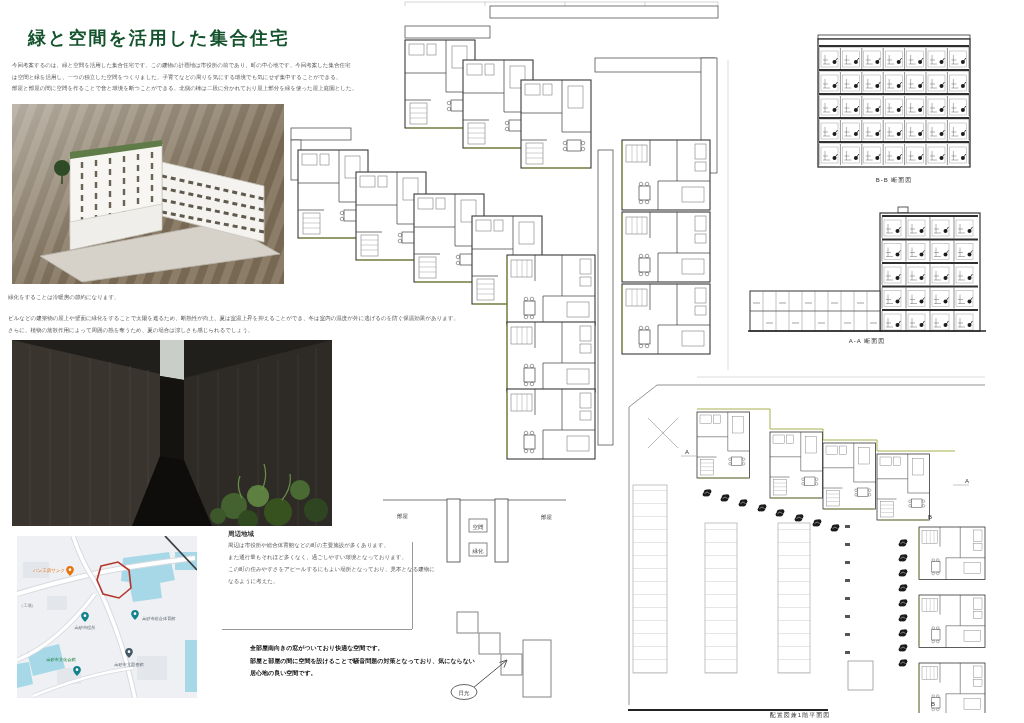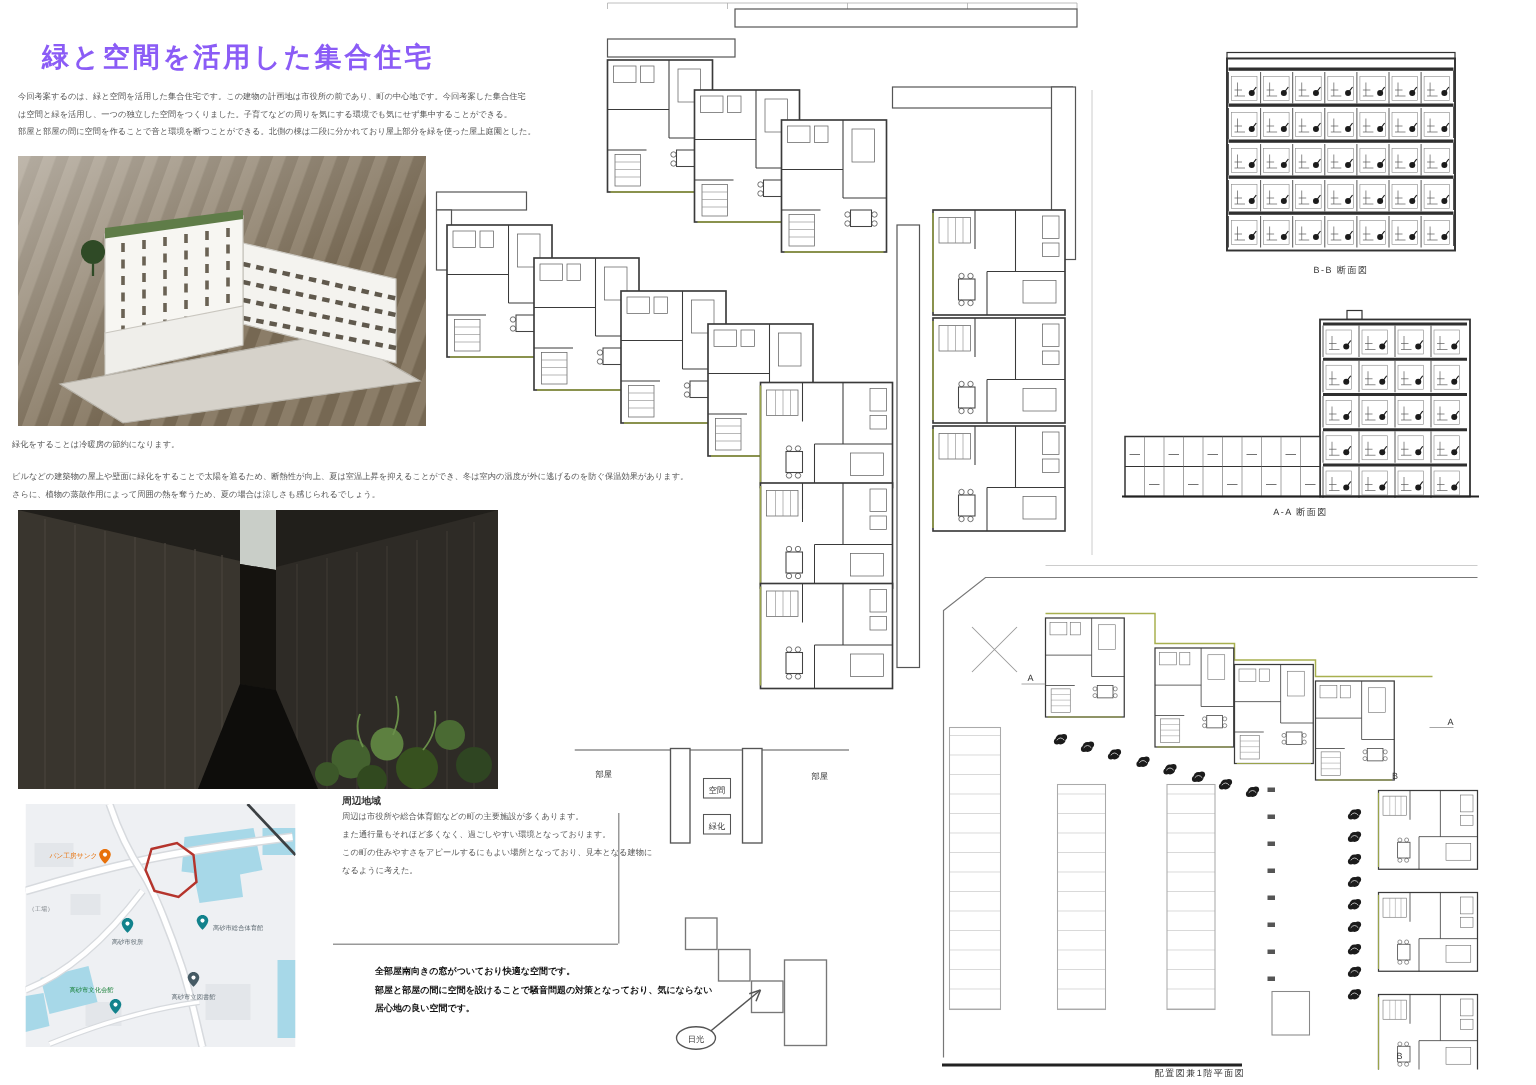--- a/index.html
+++ b/index.html
@@ -69,21 +69,21 @@
         <use href="#bayE" x="48" y="0"></use>
           <use href="#bayE" x="72" y="0"></use>
       </g>
       <g id="pinG">
         <path d="M0,0 C-3.6,0 -6.2,2.7 -6.2,6 C-6.2,10.4 0,16 0,16 C0,16 6.2,10.4 6.2,6 C6.2,2.7 3.6,0 0,0 Z"></path>
         <circle cx="0" cy="6" r="2.2" fill="#fff"></circle>
       </g>
     </defs>
   </svg>
 
-  <div class="abs title" style="left:28px;top:26px;color:#8b5cf6;">緑と空間を活用した集合住宅</div>
+  <div class="abs title" style="left:28px;top:26px;color:#14532d;">緑と空間を活用した集合住宅</div>
 
   <div class="abs" style="left:12px;top:60px;">
     <div class="tiny">今回考案するのは、緑と空間を活用した集合住宅です。この建物の計画地は市役所の前であり、町の中心地です。今回考案した集合住宅</div>
     <div class="tiny">は空間と緑を活用し、一つの独立した空間をつくりました。子育てなどの周りを気にする環境でも気にせず集中することができる。</div>
     <div class="tiny">部屋と部屋の間に空間を作ることで音と環境を断つことができる。北側の棟は二段に分かれており屋上部分を緑を使った屋上庭園とした。</div>
   </div>
 
   <svg class="abs" style="left:12px;top:104px;" width="272" height="180" viewBox="0 0 272 180">
     <defs>
       <pattern id="woodP" width="16" height="16" patternUnits="userSpaceOnUse" patternTransform="rotate(200)">

